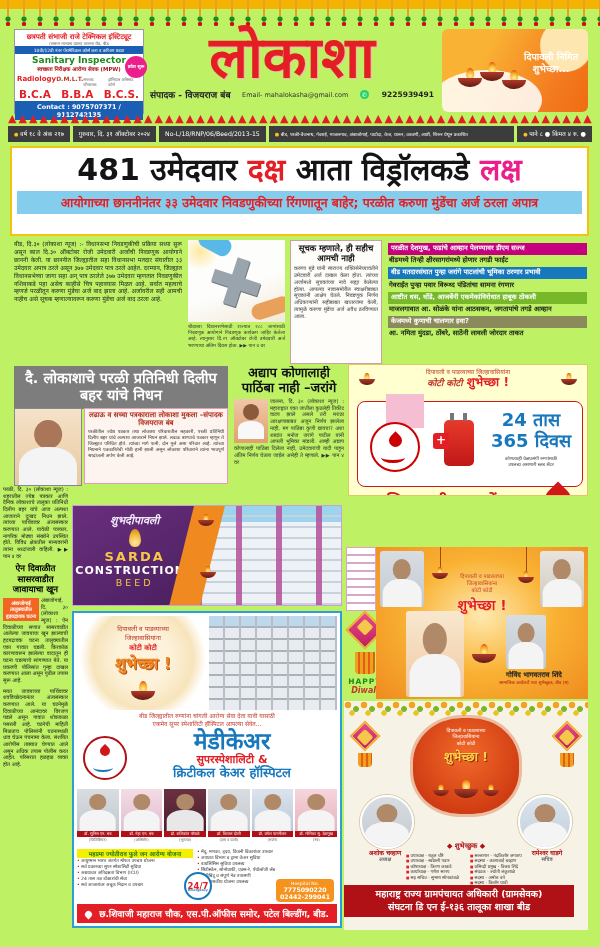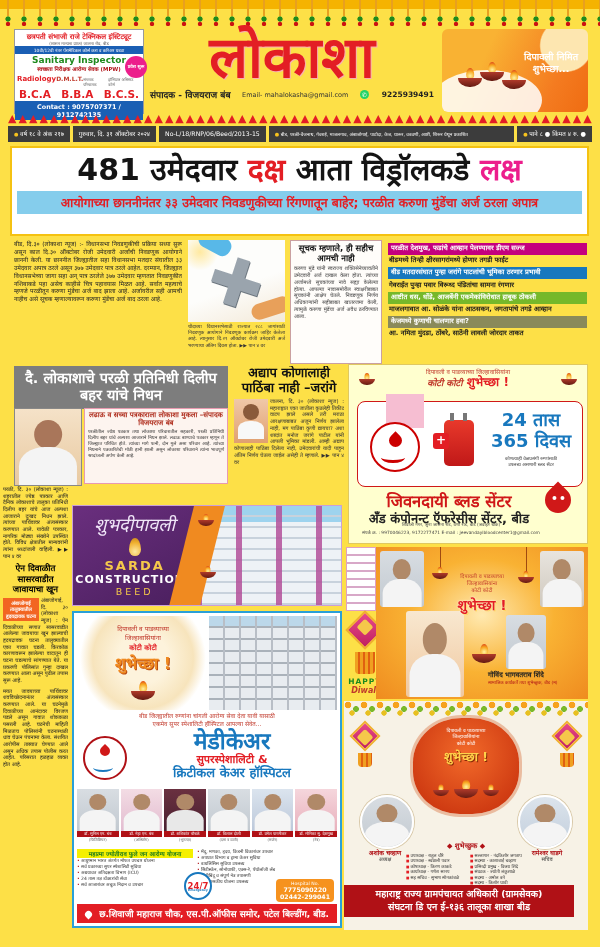--- a/index.html
+++ b/index.html
@@ -1,17 +1,17 @@
 <!DOCTYPE html>
 <html><head>
 <meta charset="utf-8">
 <style>
   html,body{margin:0;padding:0;-webkit-text-size-adjust:none;}
   body{background:#e8e8e8;font-family:"DejaVu Sans",sans-serif;}
-  .page{position:relative;width:600px;height:947px;margin:0 auto;background:#fde047;overflow:hidden;}
+  .page{position:relative;width:600px;height:947px;margin:0 auto;background:#bef264;overflow:hidden;}
   .abs{position:absolute;}
   .j{text-align:justify;}
   .red{color:#e31e24;}
   .pink{color:#ec1e8c;}
 
   
   .garland-top{left:0;top:0;width:600px;height:26px;
     background-image:
       radial-gradient(circle at 8px 19px,#1e8a1e 2.2px,transparent 3px),
       radial-gradient(circle at 8px 24px,#cc1111 1.8px,transparent 2.6px),
@@ -102,21 +102,21 @@
 
   
   .jarange{left:234px;top:366px;width:110px;height:139px;overflow:hidden;}
   .jar-h{font-size:13px;font-weight:bold;color:#111;text-align:center;line-height:1.15;}
   .jar-body{margin-top:2px;font-size:5.2px;line-height:1.3;color:#333;text-align:justify;}
   .jar-photo{float:left;width:34px;height:44px;margin:1px 2px 1px 0;background:linear-gradient(#f0c8a8,#e0a070);}
   .jar-photo::before{content:"";display:block;margin:5px auto 0;width:16px;height:16px;border-radius:50%;background:#8a5a3a;}
   .jar-photo::after{content:"";display:block;margin:1px auto 0;width:26px;height:18px;border-radius:45% 45% 0 0;background:#f8f8f8;}
 
   
-  .blood-ad{left:348px;top:364px;width:240px;height:180px;background:#ffffcf;border:1px solid #e0c860;box-sizing:border-box;overflow:hidden;}
+  .blood-ad{left:348px;top:364px;width:240px;height:132px;background:#ffffcf;border:1px solid #e0c860;box-sizing:border-box;overflow:hidden;}
   .blood-greet-sm{margin-top:3px;font-size:6px;color:#c0392b;text-align:center;}
   .blood-greet{text-align:center;font-size:12px;font-weight:bold;color:#e31e24;line-height:1.1;}
   .blood-greet .koti{font-style:italic;font-size:9px;color:#c0392b;}
   .blood-inner{position:absolute;left:8px;top:36px;width:224px;height:84px;background:#fff;border:1.2px solid #d01818;border-radius:8px;}
   .pink-band{position:absolute;left:28px;top:-8px;width:38px;height:34px;background:#f6bed2;}
   .droplogo{position:absolute;left:12px;top:20px;width:46px;height:46px;border:2px solid #c00;border-radius:50%;background:#fff;}
   .droplogo::before{content:"";position:absolute;left:50%;top:10px;width:13px;height:13px;margin-left:-6.5px;background:#c00;border-radius:0 50% 50% 50%;transform:rotate(45deg);}
   .droplogo::after{content:"";position:absolute;left:9px;bottom:7px;width:24px;height:8px;border-bottom:3px solid #c00;border-radius:0 0 50% 50%;}
   .bag{position:absolute;left:86px;top:18px;width:30px;height:46px;background:linear-gradient(#e8392b,#c01818);border-radius:5px;}
   .bag::before{content:"+";position:absolute;left:-11px;top:13px;width:16px;height:16px;background:#e31e24;color:#fff;border-radius:3px;font-size:12px;line-height:15px;text-align:center;font-weight:bold;}
@@ -132,21 +132,21 @@
 
   
   .leftcol{left:3px;top:486px;width:65px;height:456px;overflow:hidden;font-size:5.2px;line-height:1.28;color:#222;text-align:justify;}
   .leftcol p{margin:0 0 4px 0;}
   .murder-h{font-size:8.6px;font-weight:bold;color:#000;text-align:center;line-height:1.2;margin:3px 0;}
   .murder-tag{float:left;width:32px;background:#f26522;color:#fff;font-weight:bold;font-size:5px;line-height:1.25;padding:2px;margin:1px 2px 1px 0;text-align:center;}
 
   
   .sarda{left:72px;top:505px;width:270px;height:101px;display:flex;border:1px solid #caa0d8;box-sizing:border-box;overflow:hidden;}
   .sarda-left{width:46%;background:linear-gradient(150deg,#6a2f7e,#4a1f5e);color:#fff;position:relative;text-align:center;}
-  .sarda-script{font-style:italic;font-weight:normal;font-size:18px;color:#f0e6f8;margin-top:6px;}
+  .sarda-script{font-style:italic;font-weight:bold;font-size:11px;color:#f0e6f8;margin-top:6px;}
   .flame{width:12px;height:18px;margin:2px auto;background:radial-gradient(circle at 50% 75%,#ffe9a0,#f0b030 60%,#c8841a);border-radius:50% 50% 50% 50%/65% 65% 35% 35%;}
   .sarda-n1{color:#f5c84a;font-weight:bold;font-size:13px;letter-spacing:2px;}
   .sarda-n2{color:#fff;font-weight:bold;font-size:11px;letter-spacing:1px;}
   .sarda-n3{color:#f5c84a;font-weight:normal;font-size:9.5px;letter-spacing:3px;}
   .sarda-right{flex:1;position:relative;
     background-image:
       repeating-linear-gradient(90deg,rgba(179,80,154,.85) 0 6px,transparent 6px 40px),
       repeating-linear-gradient(180deg,transparent 0 9px,#c8d2dc 9px 11px),
       linear-gradient(180deg,#9ed3ee 0 16px,#eef2f6 16px);}
   .sarda-ribbon{position:absolute;left:-14px;top:-20px;width:30px;height:140px;background:#f08a20;transform:rotate(14deg);}
@@ -160,21 +160,21 @@
   .tassels{width:20px;height:22px;margin:8px auto 0;background:repeating-linear-gradient(90deg,#f0a020 0 3px,#e06010 3px 5px);border-radius:0 0 4px 4px;}
   .hd1{color:#1e8a1e;font-weight:bold;font-size:7.5px;margin-top:3px;letter-spacing:1px;}
   .hd2{color:#c0392b;font-weight:bold;font-size:8px;font-style:italic;}
 
   
   .orange-ad{left:376px;top:547px;width:212px;height:152px;overflow:hidden;
     background:radial-gradient(ellipse at 50% 45%,#ffe9b0 0%,#f9b233 48%,#ef8b1f 100%);}
   .oa-photo{position:absolute;border-radius:3px;}
   .oa-greet{position:absolute;left:58px;top:26px;width:96px;text-align:center;color:#c0392b;font-size:5.4px;line-height:1.3;}
   .oa-greet .big{display:block;margin-top:2px;font-size:14px;font-weight:bold;color:#e31e24;text-shadow:0 0 2px #fff,1px 1px 0 #ffd24a;}
-  .oa-name{position:absolute;right:8px;bottom:14px;width:92px;color:#222;font-weight:bold;font-size:6.8px;}
+  .oa-name{position:absolute;right:8px;bottom:14px;width:92px;text-align:center;color:#222;font-weight:bold;font-size:6.8px;}
   .oa-name small{display:block;font-weight:normal;color:#b01116;font-size:4.4px;}
   .string{position:absolute;width:1px;background:#a04a10;}
 
   
   .medicare{left:72px;top:611px;width:270px;height:317px;border:2px solid #2aa0d8;background:#fff;box-sizing:border-box;padding:3px;overflow:hidden;}
   .med-top{display:flex;height:94px;}
   .med-greet{width:132px;position:relative;background:radial-gradient(circle at 50% 45%,#fdf3dc 30%,#f7e4bc 60%,#fff 75%);text-align:center;}
   .med-greet .g1{font-size:6.4px;color:#c0392b;margin-top:8px;}
   .med-greet .g2{font-size:6.4px;color:#c0392b;}
   .med-greet .g3{font-size:7px;color:#e31e24;font-weight:bold;margin-top:1px;}

